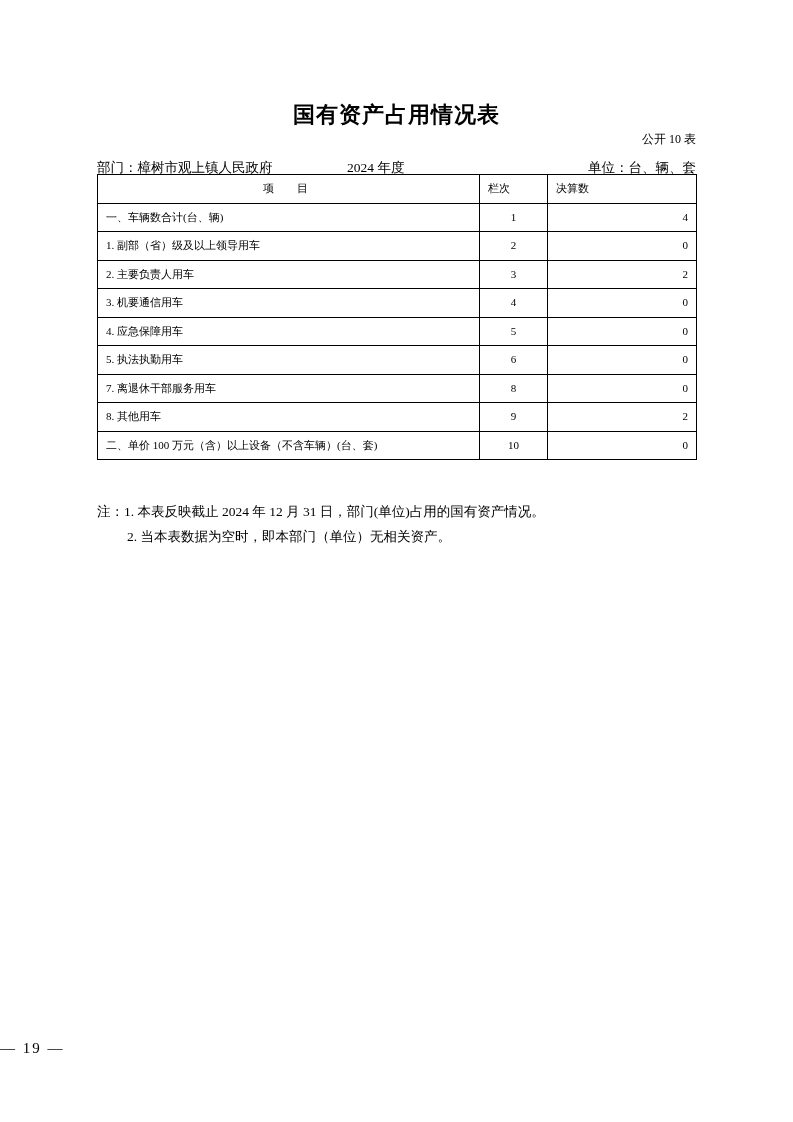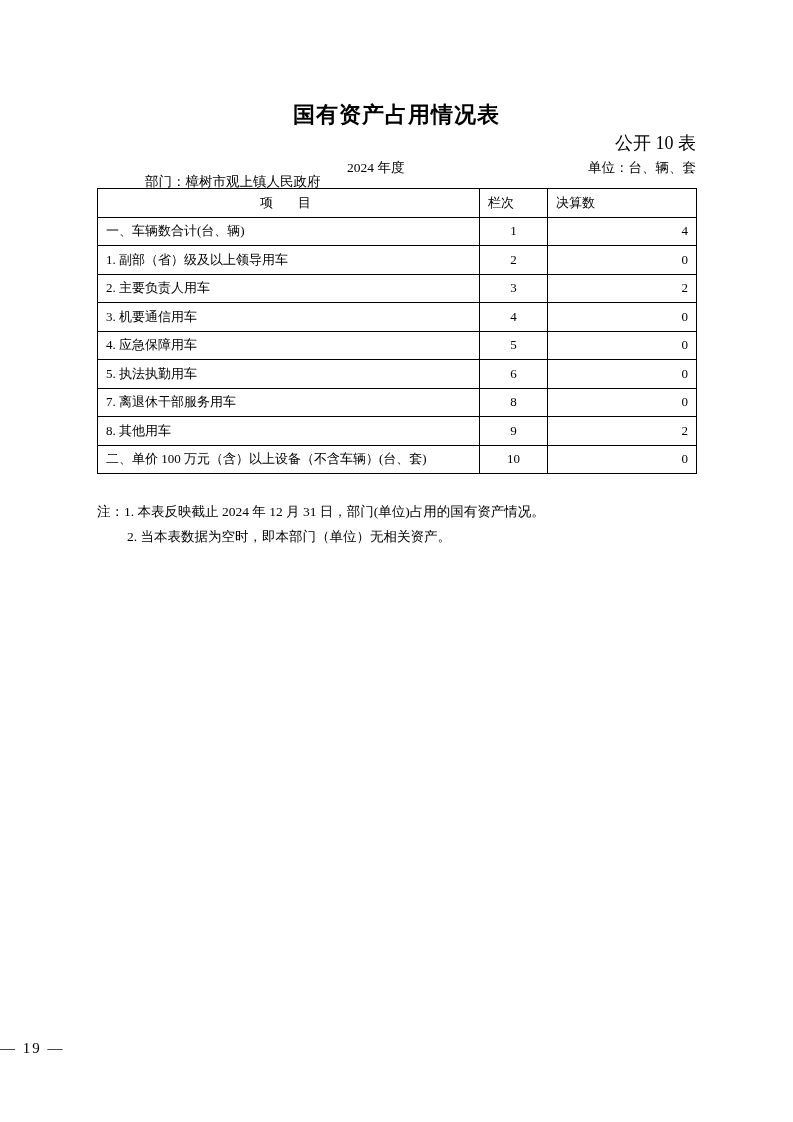--- a/index.html
+++ b/index.html
@@ -30,57 +30,56 @@
     text-align: center;
     font-family: "DejaVu Sans", "Liberation Sans", sans-serif;
     font-weight: bold;
     font-size: 22px;
     letter-spacing: 1px;
   }
   .sheet-no {
     position: absolute;
     right: 97px;
     top: 131px;
-    font-size: 18px;
+    font-size: 12px;
   }
   .meta-row {
     position: absolute;
     left: 97px;
     top: 159px;
     width: 599px;
     height: 18px;
     font-size: 13.5px;
   }
   .meta-dept {
     position: absolute;
     left: 0;
-    top: 14px;
+    top: 0;
     white-space: nowrap;
-    margin-left: 48px;
   }
   .meta-year {
     position: absolute;
     left: 250px;
     top: 0;
     white-space: nowrap;
   }
   .meta-unit {
     position: absolute;
     right: 0;
     top: 0;
     white-space: nowrap;
   }
   table.asset-table {
     position: absolute;
     left: 97px;
-    top: 188px;
+    top: 174px;
     width: 599px;
     border-collapse: collapse;
     table-layout: fixed;
-    font-size: 13px;
+    font-size: 11px;
   }
   table.asset-table td {
     border: 1px solid #000000;
     height: 27.5px;
     padding: 0 8px;
     vertical-align: middle;
     line-height: 1.2;
   }
   .col-item { width: 382px; }
   .col-no   { width: 68px;  text-align: center; }

